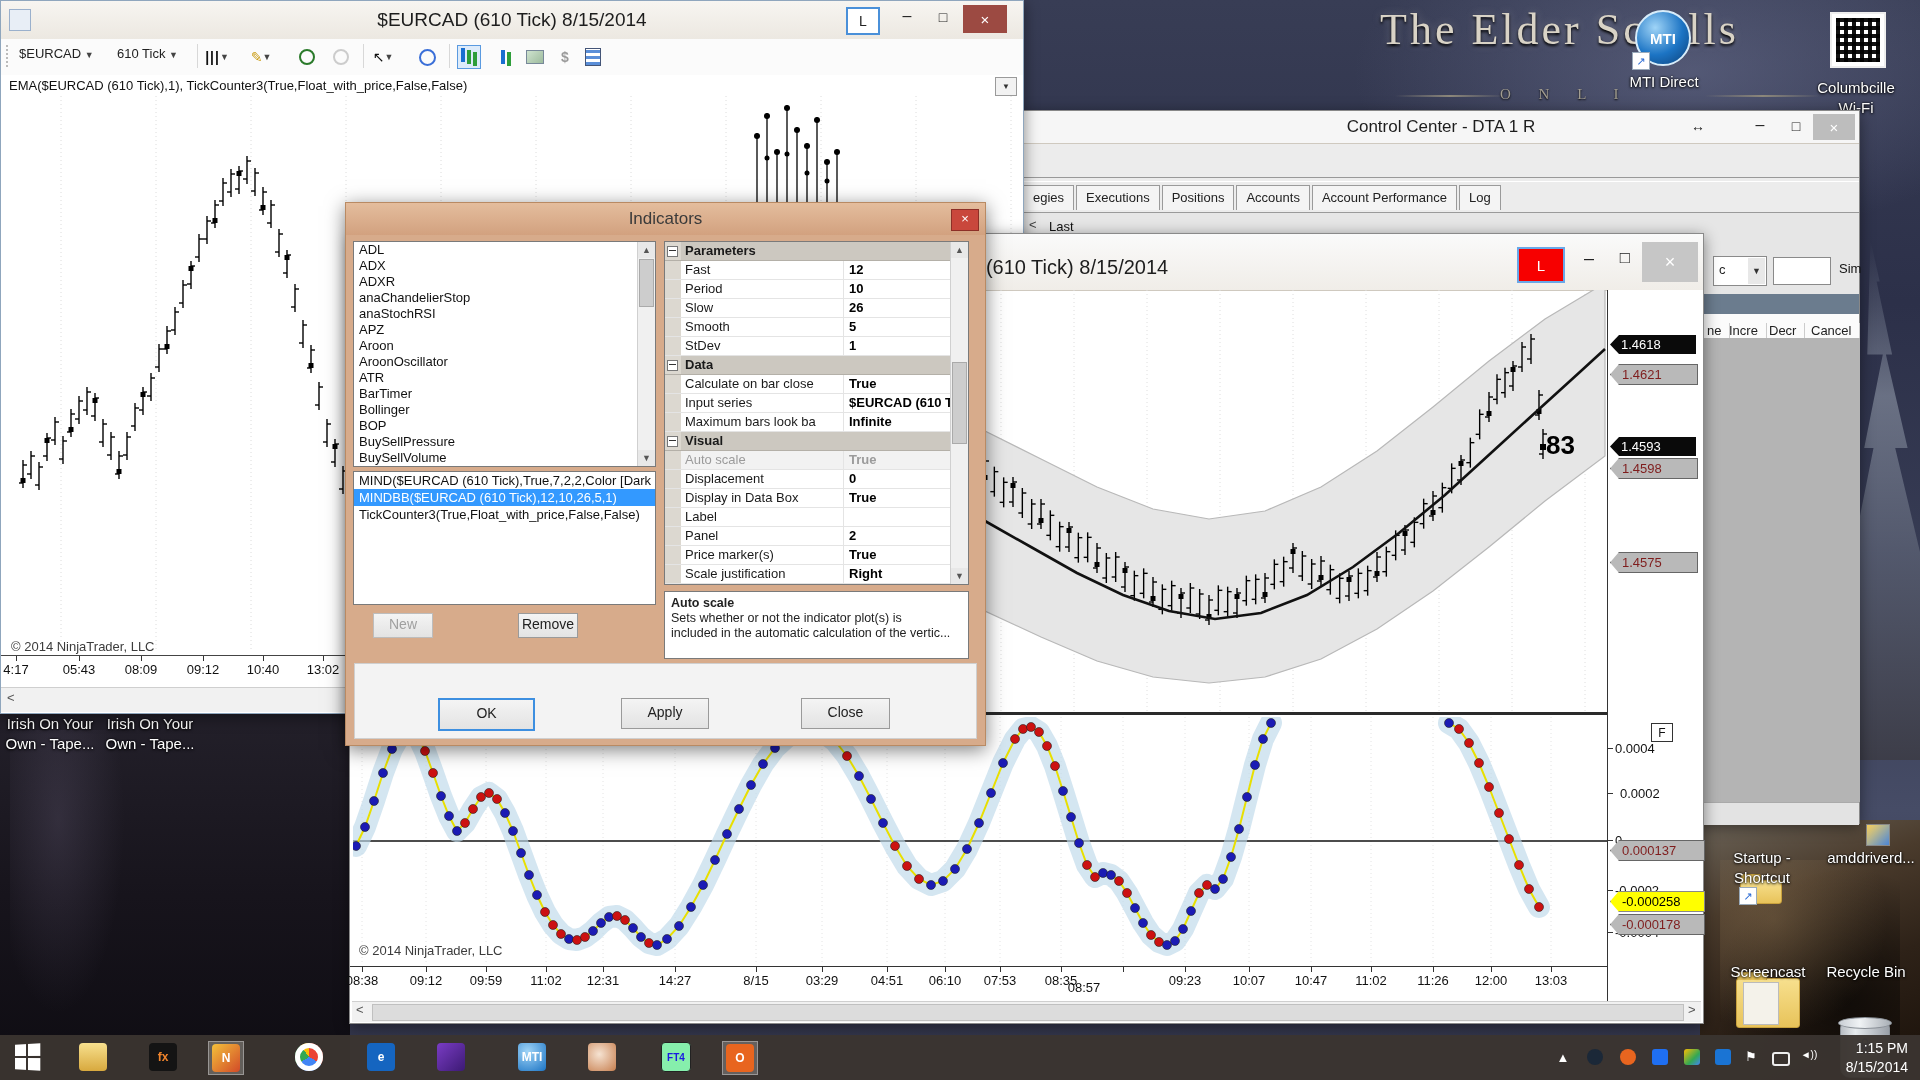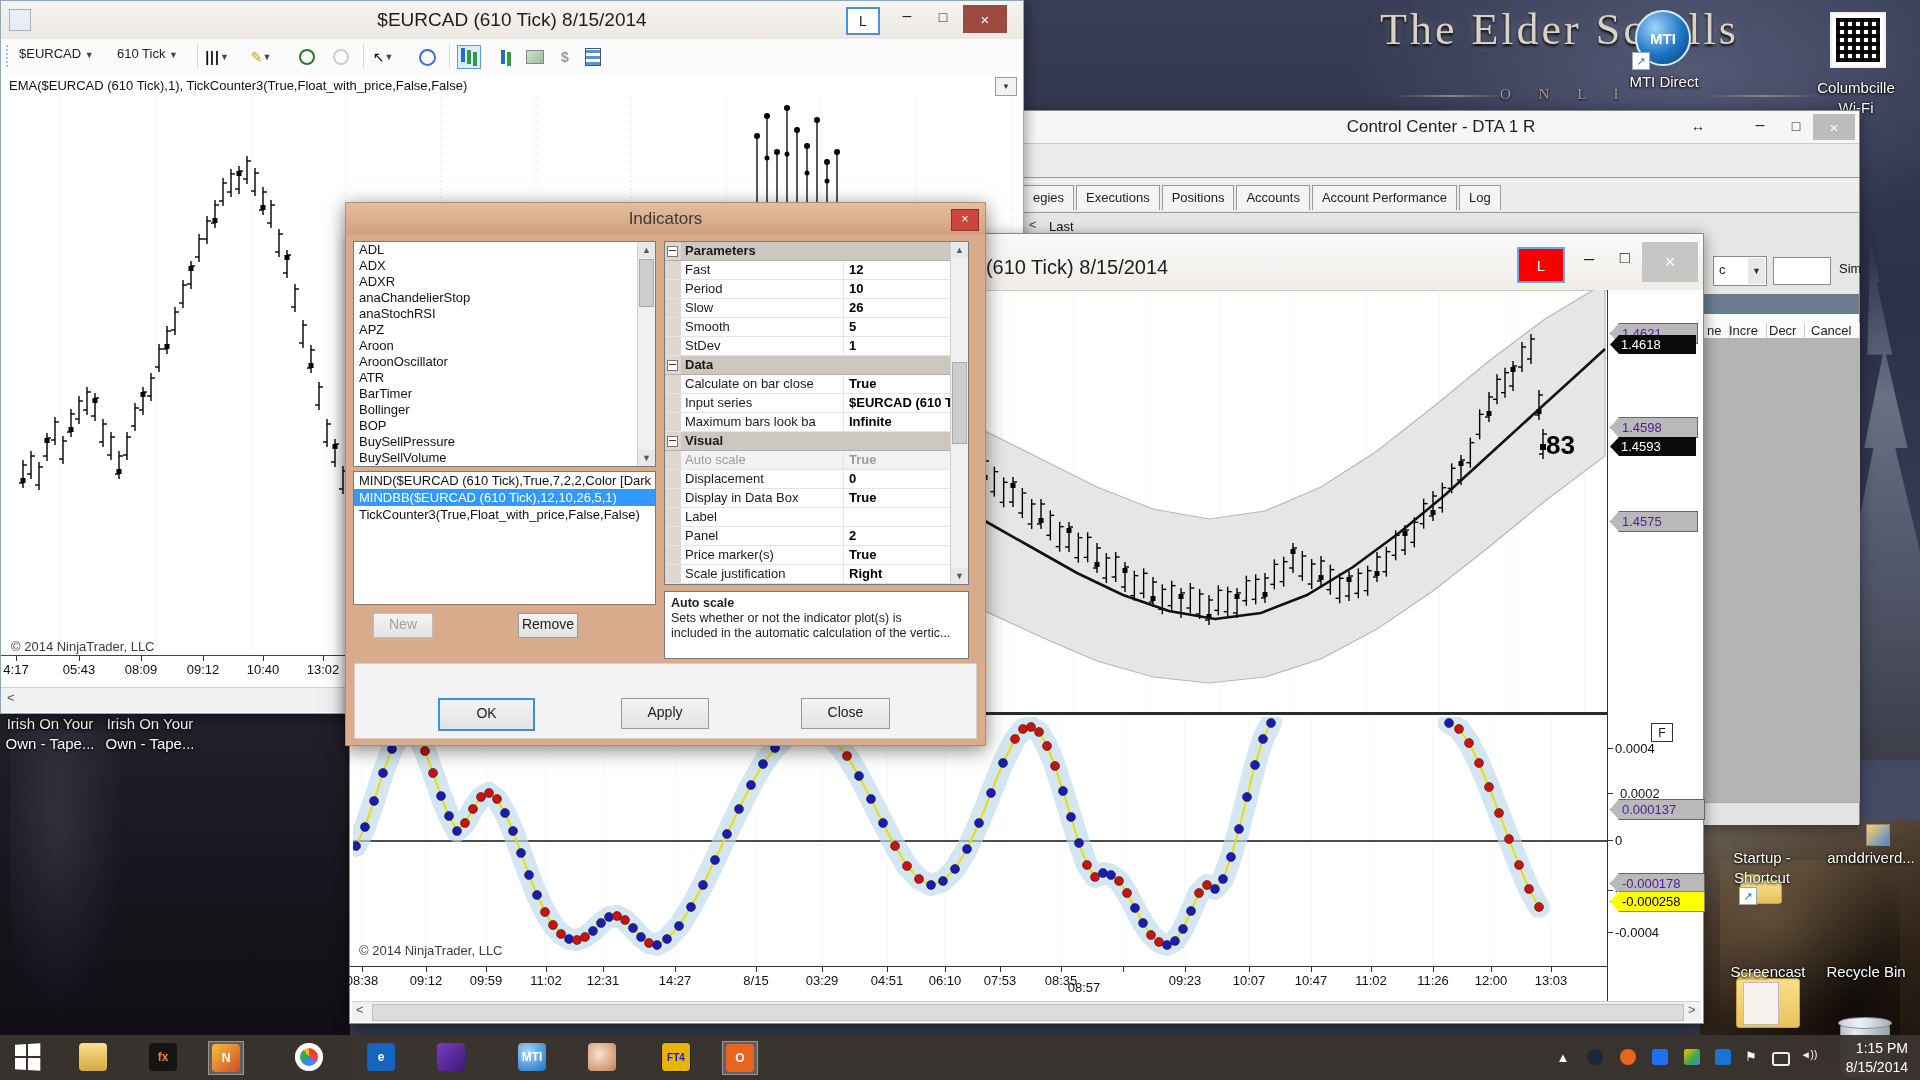--- a/index.html
+++ b/index.html
@@ -76,21 +76,21 @@
     display:flex;align-items:center;justify-content:center;}
   
   #chart2{left:349px;top:233px;width:1353px;height:789px;z-index:20;border:1px solid #8a8a8a;}
   #chart2 .titlebar{height:56px;background:linear-gradient(180deg,#fafafa,#f0ede8);}
   #chart2 .title-text{top:22px;font-size:20px;}
   .Lred{position:absolute;background:#f70000;border:2px solid #6aa7e8;color:#fff;font-size:15px;
     display:flex;align-items:center;justify-content:center;}
   .scale-area{position:absolute;border-left:1px solid #333;background:#fff;}
   .ptag{position:absolute;font-size:13px;line-height:19px;padding-left:11px;width:75px;
     clip-path:polygon(0 50%,9px 0,100% 0,100% 100%,9px 100%);}
-  .ptag.grey{background:#b9b9b9;color:#4c1d95;border:1px solid #666;}
+  .ptag.grey{background:#b9b9b9;color:#7f1d1d;border:1px solid #666;margin-top:41px;}
   .ptag.black{background:#0a0a0a;color:#fff;}
   .ptag.yellow{background:#ffff00;color:#000;border:1px solid #888;}
   .scale-lbl{position:absolute;font-size:13px;color:#111;}
   .fbox{position:absolute;width:20px;height:17px;border:1px solid #333;font-size:12px;color:#111;
     display:flex;align-items:center;justify-content:center;background:#fff;}
   .big83{position:absolute;font-size:26px;font-weight:bold;color:#000;}
   
   #cc{left:1022px;top:110px;width:836px;height:712px;z-index:5;background:#ececec;border:1px solid #888;}
   #cc .titlebar{height:32px;background:#f6f6f6;}
   #cc .title-text{top:6px;font-size:17px;}
@@ -1104,21 +1104,21 @@
       <div class="tb-app" style="left: 434px;">
         <div class="g" style="background: linear-gradient(135deg, rgb(122, 60, 196), rgb(60, 26, 116));"></div>
       </div>
       <div class="tb-app" style="left: 515px;">
         <div class="g" style="background: radial-gradient(circle at 35% 30%, rgb(159, 212, 247), rgb(28, 116, 196));">MTI</div>
       </div>
       <div class="tb-app" style="left: 585px;">
         <div class="g" style="background: radial-gradient(circle at 40% 40%, rgb(246, 227, 210), rgb(199, 127, 79));"></div>
       </div>
       <div class="tb-app" style="left: 659px;">
-        <div class="g" style="background: #eab308; color: rgb(26, 26, 224); border: 1px solid rgb(34, 34, 34); font-size: 10px;">FT4</div>
+        <div class="g" style="background: #86efac; color: rgb(26, 26, 224); border: 1px solid rgb(34, 34, 34); font-size: 10px;">FT4</div>
       </div>
       <div class="tb-app hl" style="left: 722px;">
         <div class="g" style="background: rgb(232, 101, 31);">O</div>
       </div>
     </div>
   <div id="tb-tray">
       <div class="tray-ico" style="left: 1552px;">▲</div>
       <div class="tray-ico" style="left: 1584px;">
         <div style="width: 16px; height: 16px; border-radius: 50%; background: rgb(27, 40, 56);"></div>
       </div>

